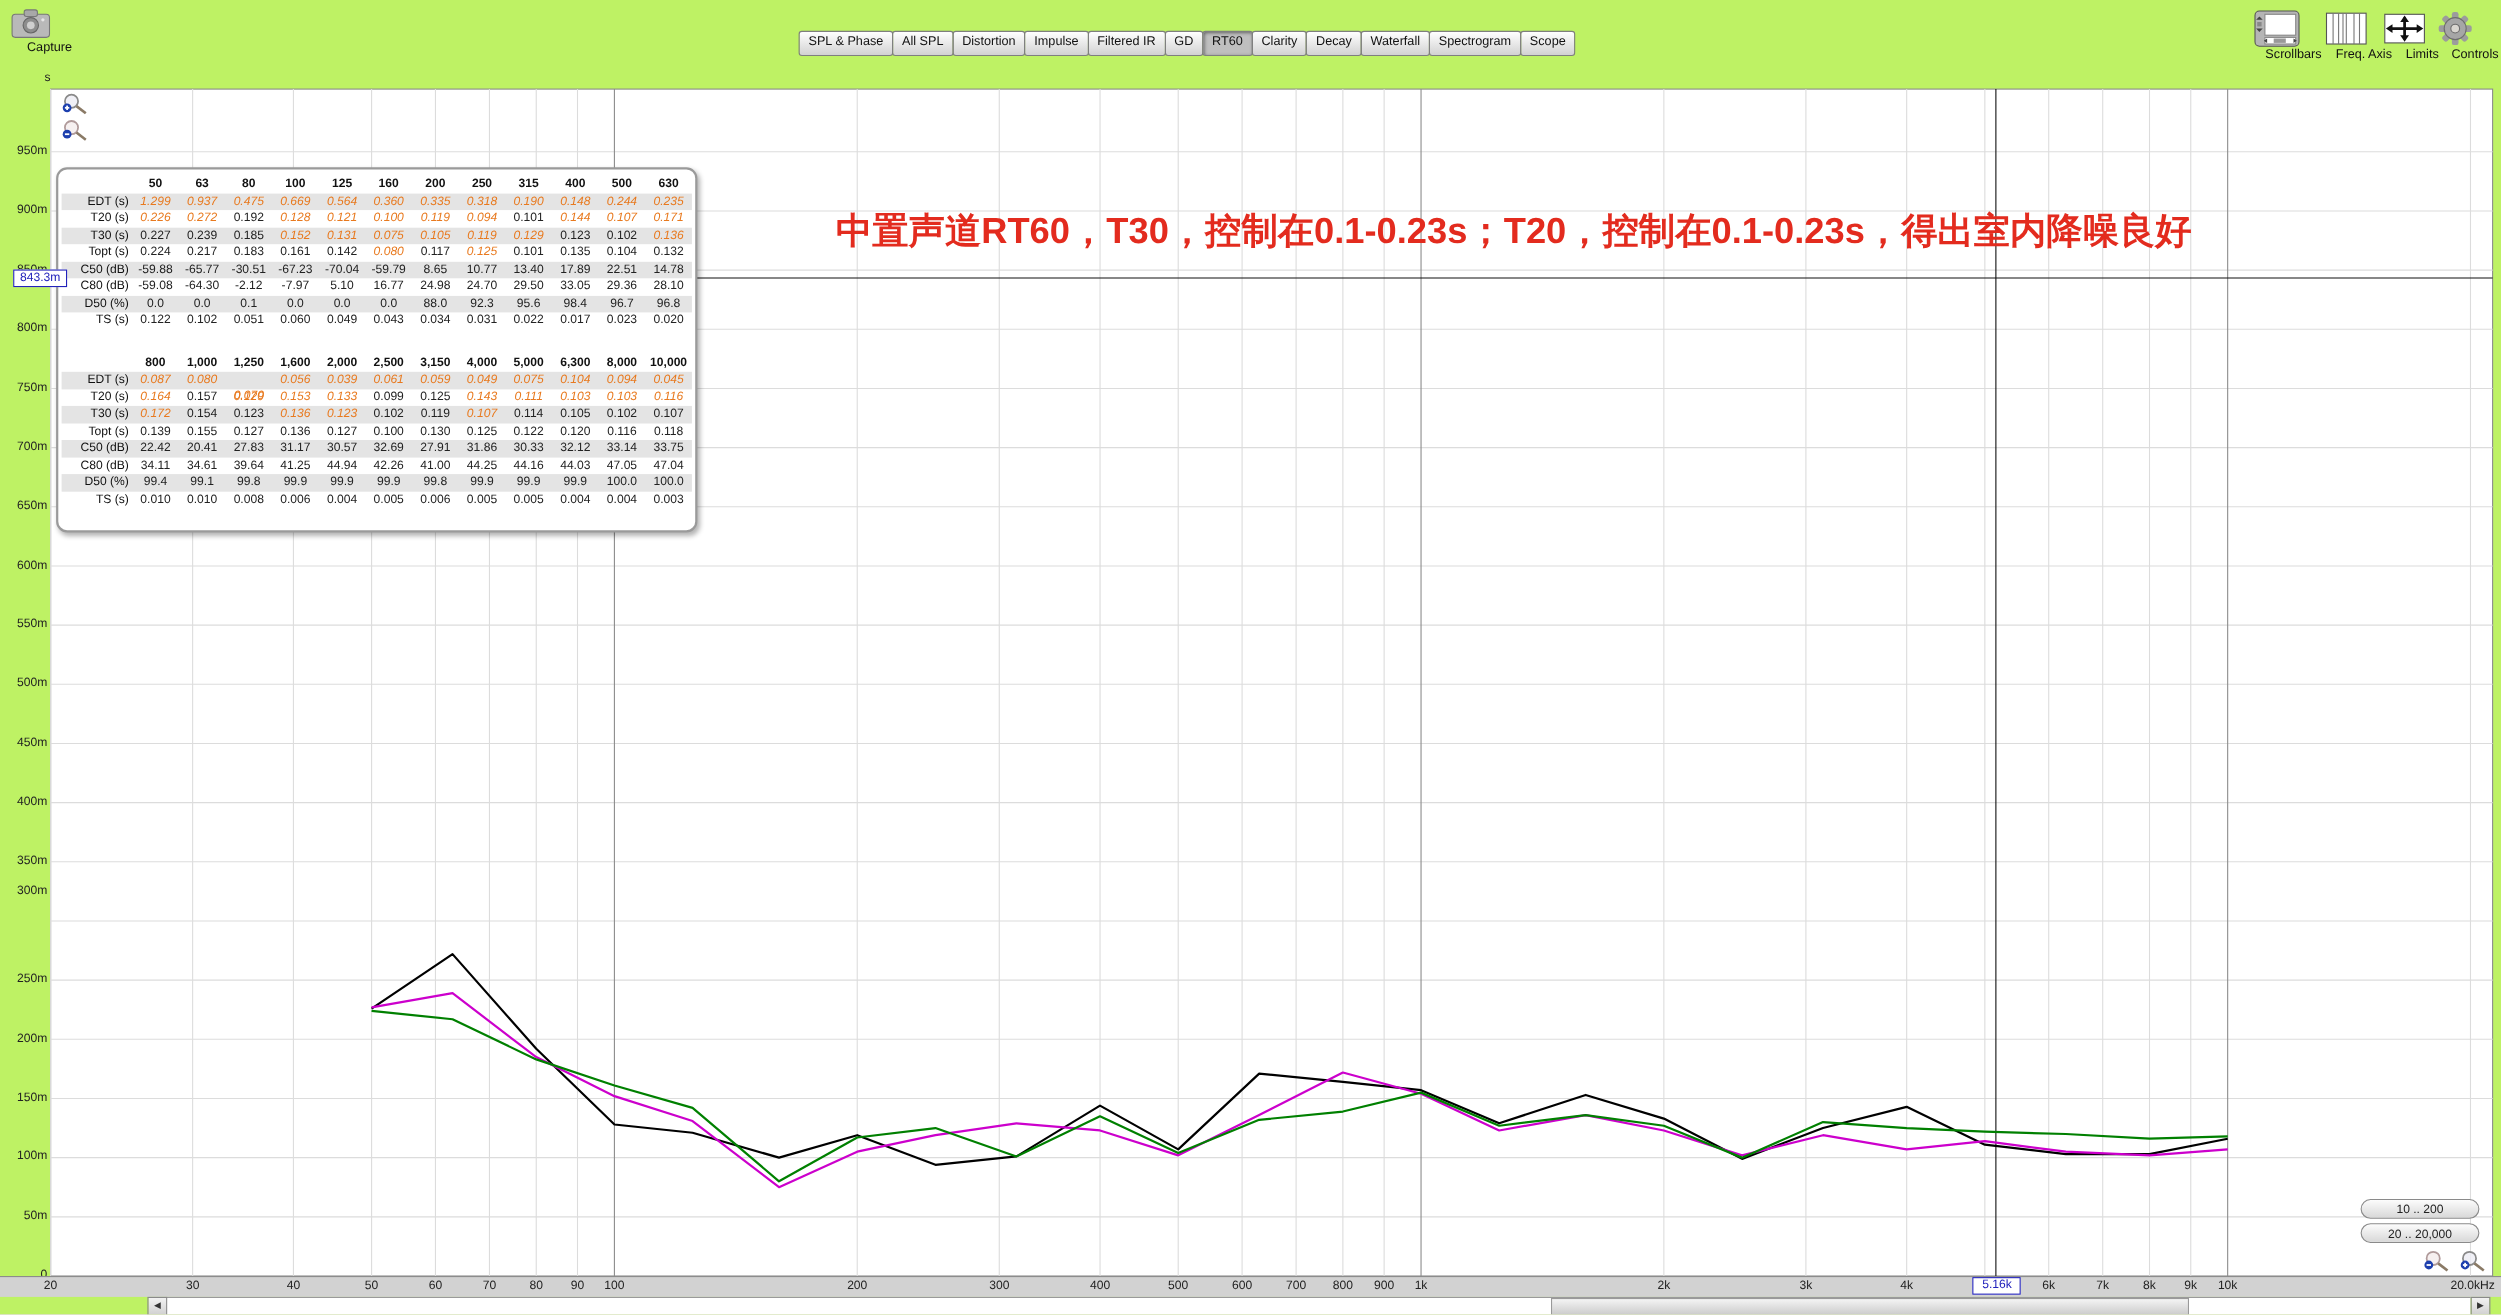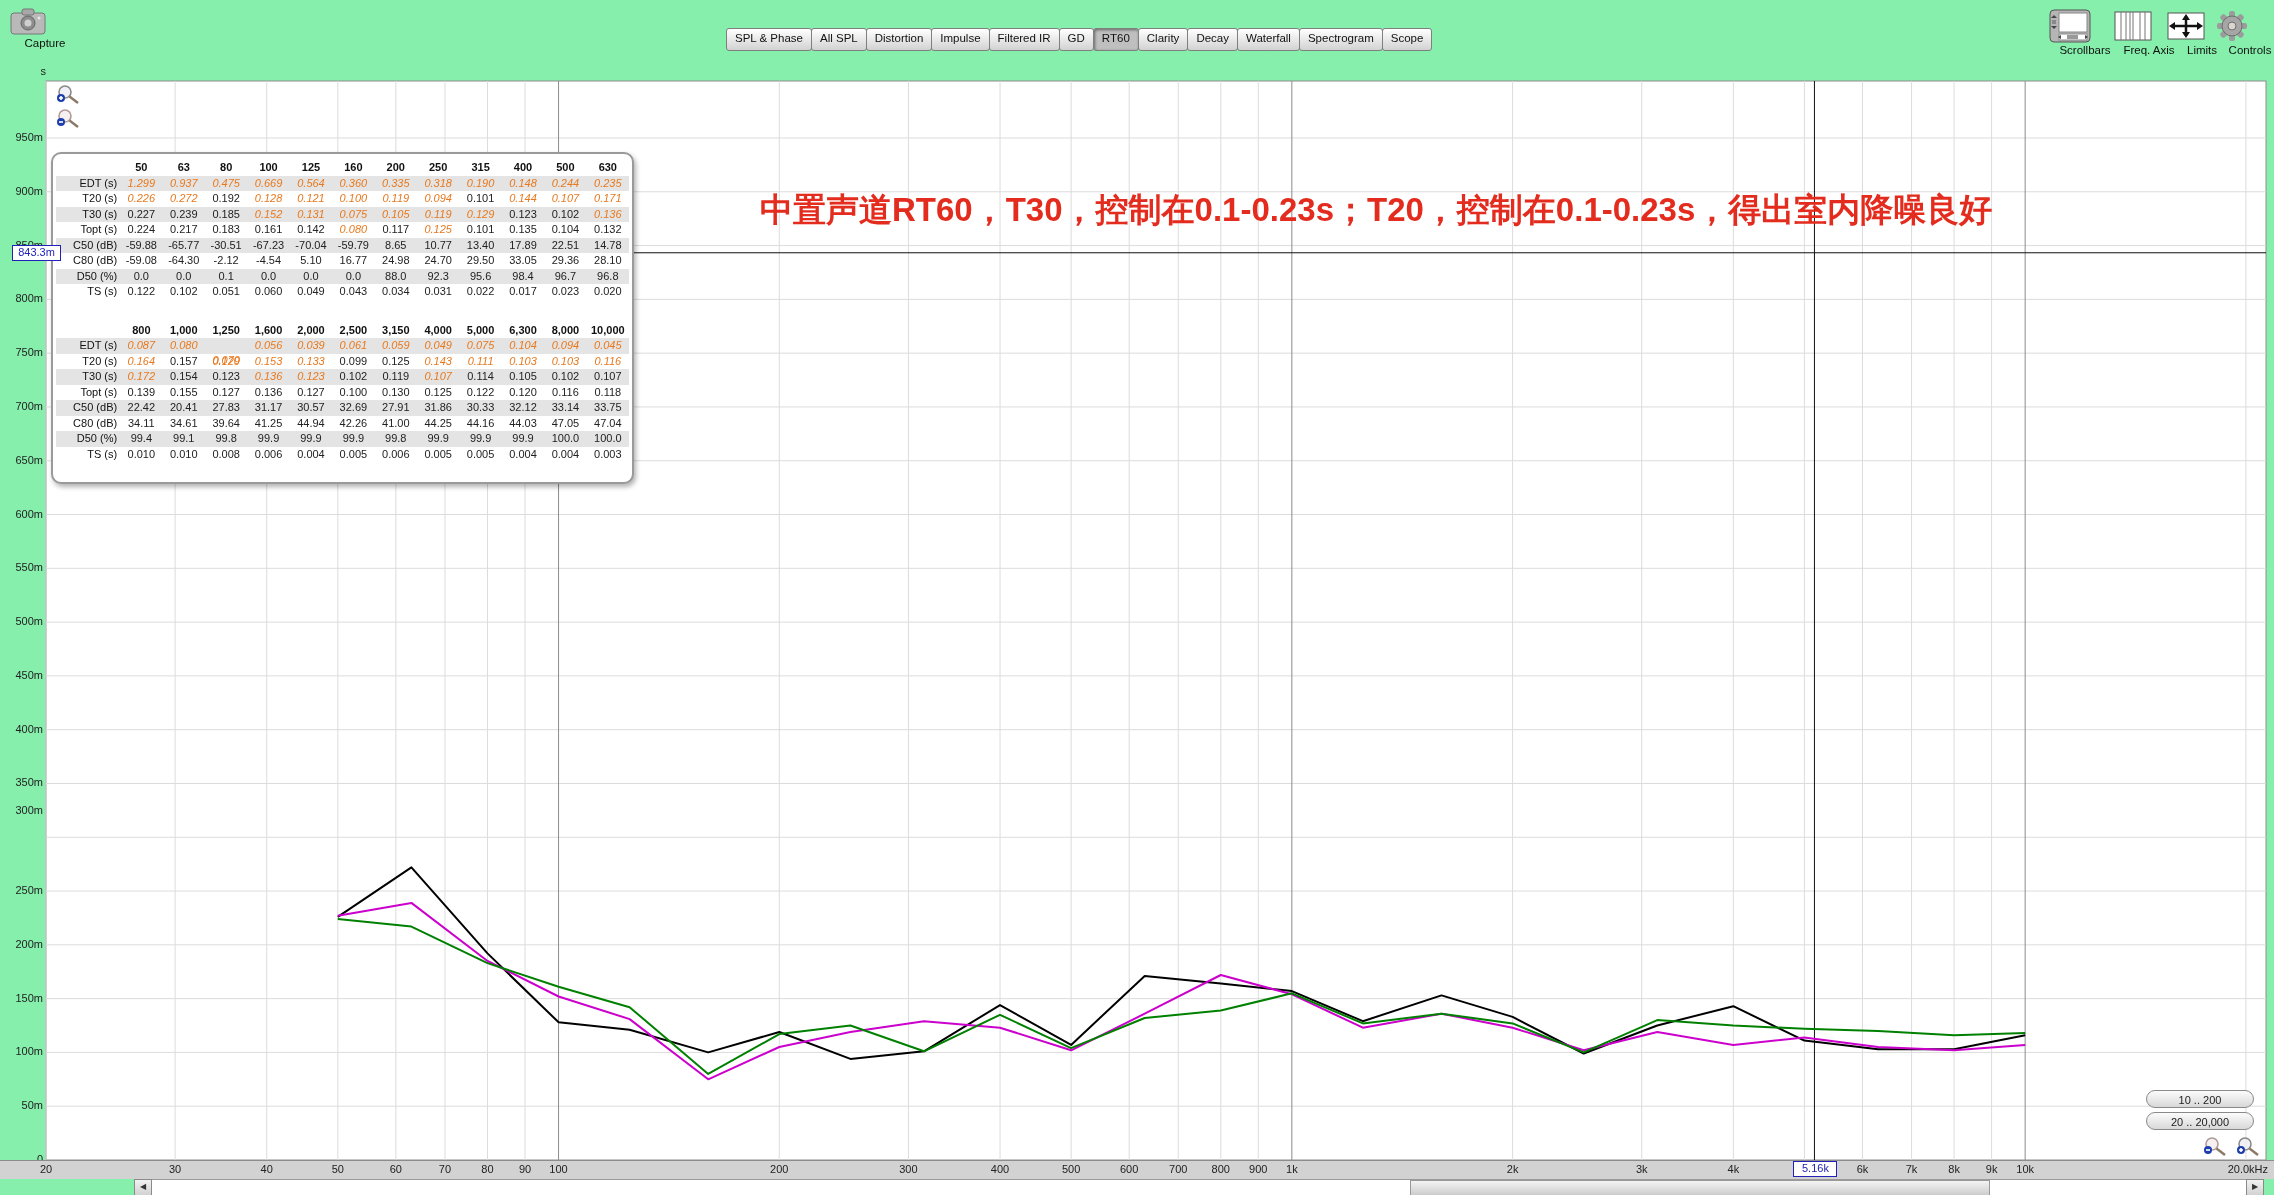--- a/index.html
+++ b/index.html
@@ -1,17 +1,17 @@
 <!DOCTYPE html>
 <html><head>
 <meta charset="utf-8">
 <style>
   html,body{margin:0;padding:0;background:#d9d6d0;}
   .screen{position:relative;width:2274px;height:1195px;overflow:hidden;
-          font-family:"Liberation Sans",sans-serif;color:#222;background:#86efac;}
+          font-family:"Liberation Sans",sans-serif;color:#222;background:#bef264;}
   svg{display:block;}
   
   .capture{position:absolute;left:10px;top:8px;width:70px;text-align:center;cursor:pointer;}
   .capture .cap-label{font-size:11.5px;margin-top:2px;color:#111;}
   .tabbar{position:absolute;left:727px;top:28px;display:flex;}
   .tab{height:21px;line-height:19px;padding:0 8px;font-size:11.5px;color:#111;
        background:linear-gradient(#ffffff,#d2d2d2);border:1px solid #7f7f7f;border-radius:3px;
        margin-left:-1px;cursor:pointer;white-space:nowrap;}
   .tab.active{background:#bfbfbf;box-shadow:inset 1px 1px 3px #666;}
   .ctrl{position:absolute;top:9px;width:72px;text-align:center;cursor:pointer;}
@@ -351,21 +351,21 @@
         <span class="tcell">13.40</span>
         <span class="tcell">17.89</span>
         <span class="tcell">22.51</span>
         <span class="tcell">14.78</span>
       </div>
       <div class="trow">
         <span class="tlabel">C80 (dB)</span>
         <span class="tcell">-59.08</span>
         <span class="tcell">-64.30</span>
         <span class="tcell">-2.12</span>
-        <span class="tcell">-4.54</span>
+        <span class="tcell">-7.97</span>
         <span class="tcell">5.10</span>
         <span class="tcell">16.77</span>
         <span class="tcell">24.98</span>
         <span class="tcell">24.70</span>
         <span class="tcell">29.50</span>
         <span class="tcell">33.05</span>
         <span class="tcell">29.36</span>
         <span class="tcell">28.10</span>
       </div>
       <div class="trow band">

